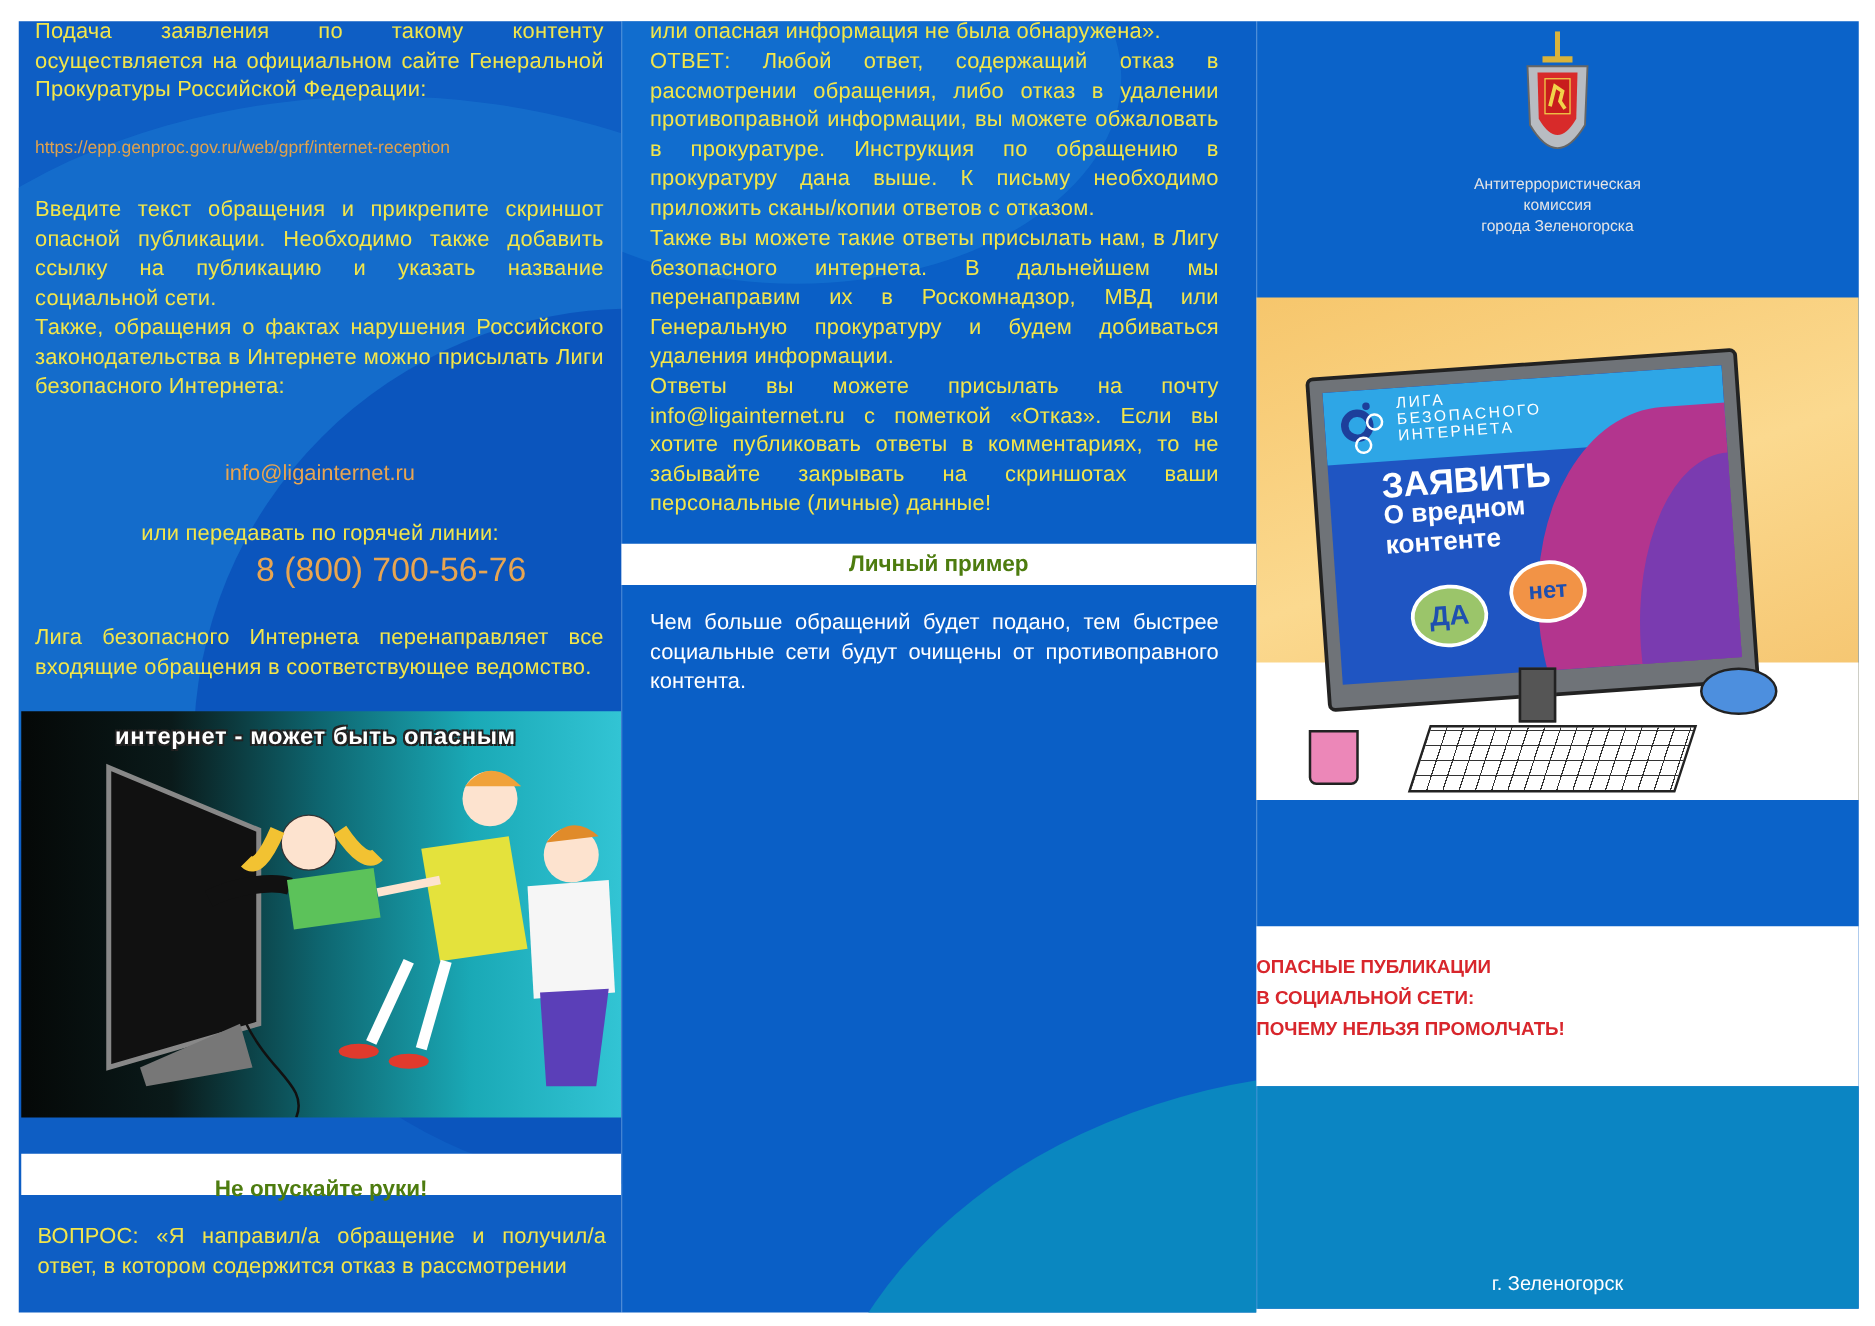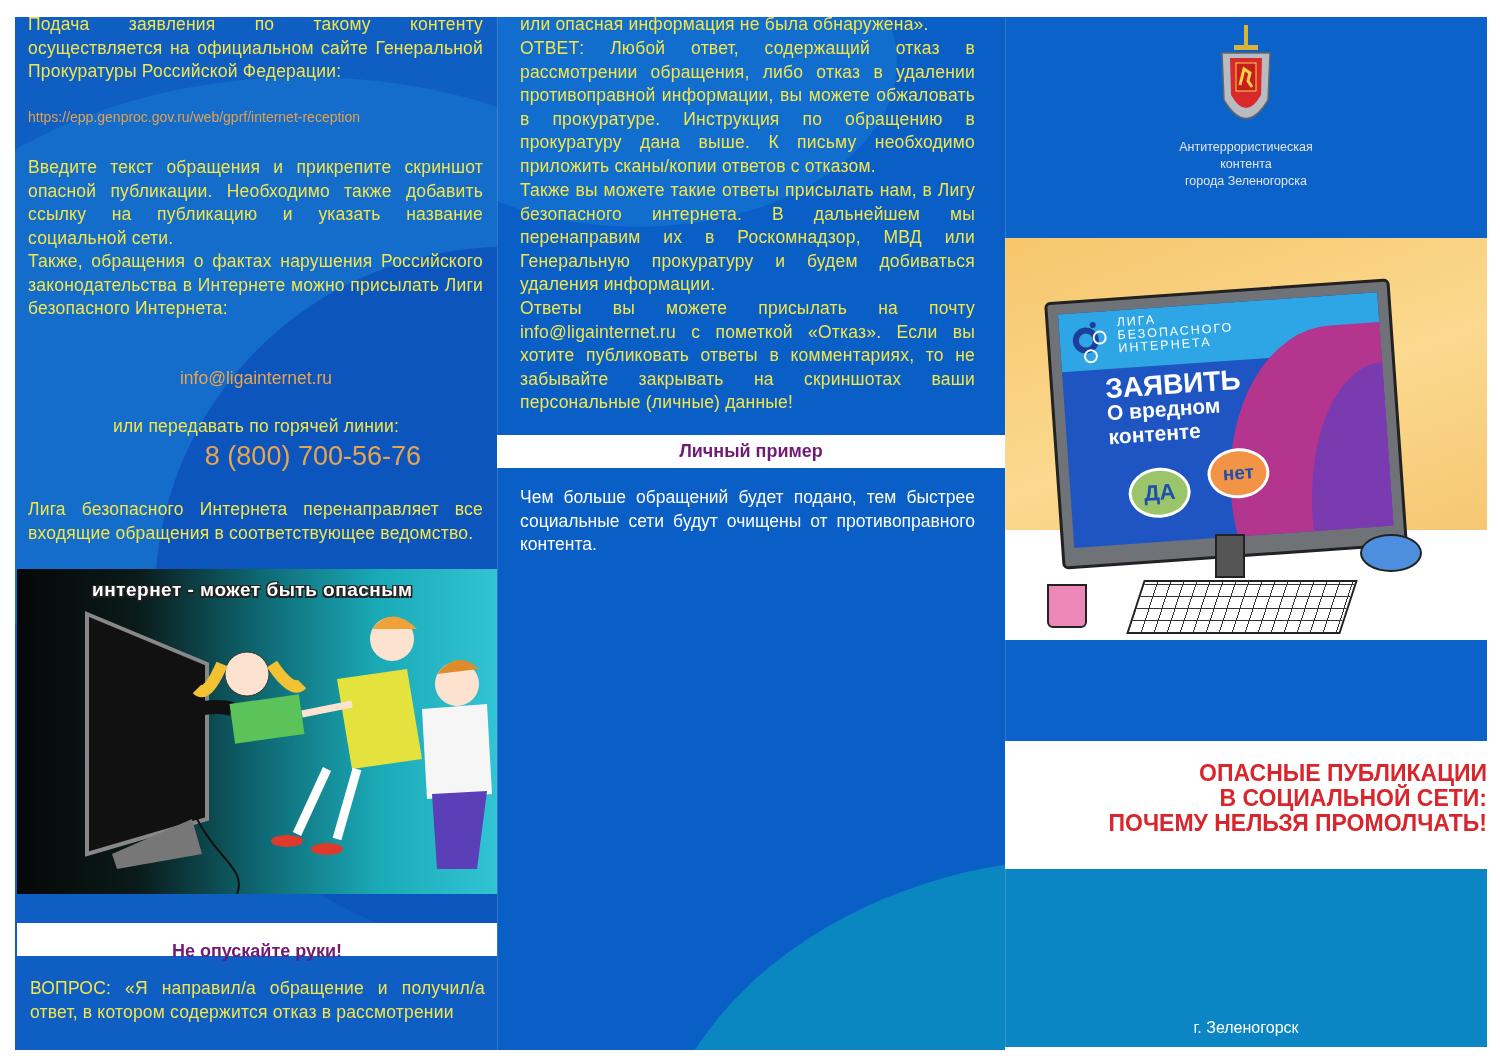--- a/index.html
+++ b/index.html
@@ -11,21 +11,21 @@
   .p3 { left:990px; width:482px; background:#0b63c9; height:1030px; }
   .swoosh { position:absolute; border-radius:50%; }
   .text-y { color:#f3e64a; font-size:17.5px; line-height:23.5px; letter-spacing:0.2px; }
   .just { text-align:justify; }
   .block { position:absolute; }
   .url { color:#e0a24e; font-size:14px; }
   .orange { color:#e8a551; }
   .phone { color:#e8a551; font-size:27px; text-align:center; }
   .center { text-align:center; }
   .white-bar { position:absolute; background:#ffffff; }
-  .red-h { color:#701a75; font-weight:bold; text-align:center; }
+  .red-h { color:#4d7c0f; font-weight:bold; text-align:center; }
   .text-w { color:#ffffff; font-size:17.5px; line-height:23.5px; }
   .ill1 { position:absolute; left:2px; top:552px; width:480px; height:325px; background:linear-gradient(90deg,#050807 0%,#0a1a1a 25%,#0e6670 50%,#1aa9b6 75%,#32c4d4 100%); overflow:hidden; }
   .ill1 .caption { position:absolute; left:75px; top:10px; color:#ffffff; font-weight:bold; font-size:19px; letter-spacing:0.5px; text-shadow:-1.5px -1.5px 0 #222,1.5px -1.5px 0 #222,-1.5px 1.5px 0 #222,1.5px 1.5px 0 #222; }
   .ill2 { position:absolute; left:0; top:221px; width:482px; height:402px; background:linear-gradient(160deg,#f6c66c 0%,#fbd98f 45%,#f3bd63 100%); overflow:hidden; }
   .monitor { position:absolute; left:48px; top:52px; width:340px; height:262px; background:#6f7378; border:3px solid #222; transform:rotate(-4deg); border-radius:6px; }
   .screen { position:absolute; left:10px; top:10px; right:10px; bottom:18px; background:#1f55c2; overflow:hidden; }
   .screen .topband { position:absolute; left:0; right:0; top:0; height:58px; background:#2ea6e6; }
   .screen .purple { position:absolute; right:-60px; top:30px; width:220px; height:320px; background:#b3358e; border-radius:50% 0 0 50%; }
   .screen .purple2 { position:absolute; right:-80px; top:70px; width:160px; height:300px; background:#7a3bb0; border-radius:50% 0 0 50%; }
   .logo-text { position:absolute; left:58px; top:6px; color:#fff; font-size:12.5px; line-height:13px; letter-spacing:2px; }
@@ -35,21 +35,21 @@
   .btn-da { position:absolute; left:58px; top:160px; width:56px; height:44px; border-radius:50%; background:#9bc56a; border:3px solid #fff; color:#1e4fb0; font-weight:bold; font-size:22px; text-align:center; line-height:44px; }
   .btn-net { position:absolute; left:138px; top:146px; width:56px; height:44px; border-radius:50%; background:#f29346; border:3px solid #fff; color:#1e4fb0; font-weight:bold; font-size:19px; text-align:center; line-height:44px; }
   .desk { position:absolute; left:0; right:0; bottom:0; height:110px; background:#ffffff; }
   .keyboard { position:absolute; left:130px; bottom:6px; width:210px; height:50px; background:#fff; border:2px solid #222; transform:skewX(-18deg); background-image:repeating-linear-gradient(90deg,transparent 0 12px,#333 12px 13px),repeating-linear-gradient(0deg,transparent 0 11px,#333 11px 12px); }
   .mug { position:absolute; left:42px; bottom:12px; width:36px; height:40px; background:#ec87b8; border:2px solid #222; border-radius:0 0 6px 6px; }
   .mouse { position:absolute; left:355px; bottom:68px; width:58px; height:34px; background:#4d8fde; border:2px solid #222; border-radius:50%; }
   .stand { position:absolute; left:210px; top:296px; width:26px; height:40px; background:#555; border:2px solid #222; }
   .emblem { position:absolute; left:213px; top:8px; width:56px; height:112px; }
   .org-name { position:absolute; left:0; width:482px; top:122px; color:#e5e5e5; font-size:12.5px; line-height:17px; text-align:center; }
   .cover-title-bar { position:absolute; left:0; top:724px; width:482px; height:128px; background:#ffffff; }
-  .cover-title { position:absolute; left:0; right:0; top:20px; color:#d8262c; font-weight:bold; font-size:23px; line-height:25px; text-align:right; }
+  .cover-title { position:absolute; left:0; right:0; top:20px; color:#d8262c; font-weight:bold; font-size:15px; line-height:25px; text-align:left; }
   .p3-lower { position:absolute; left:0; top:852px; width:482px; height:178px; background:#0b85c3; }
   .city { position:absolute; left:0; width:482px; top:1002px; color:#ffffff; font-size:16px; text-align:center; }
   .fold-line { position:absolute; top:0; bottom:0; width:1px; background:rgba(255,255,255,0.15); }
 </style>
 </head>
 <body>
 
 <div class="sheet">
 
   <div class="panel p1">
@@ -116,21 +116,21 @@
     <svg class="emblem" viewBox="0 0 56 112">
       <rect x="26" y="0" width="4" height="24" fill="#d9b33a"></rect>
       <rect x="16" y="20" width="24" height="5" fill="#d9b33a"></rect>
       <path d="M4 28 L52 28 L50 75 Q28 112 6 75 Z" fill="#b8bcc2" stroke="#666" stroke-width="1.5"></path>
       <path d="M12 33 L44 33 L43 70 Q28 96 13 70 Z" fill="#d82a2a"></path>
       <rect x="18" y="38" width="20" height="28" fill="#c81d1d" stroke="#f1d44a" stroke-width="1"></rect>
       <path d="M22 60 L26 44 L32 48 L30 56 L34 62" stroke="#f1d44a" stroke-width="3" fill="none"></path>
     </svg>
     <div class="org-name">
       <div>Антитеррористическая</div>
-      <div>контента</div>
+      <div>комиссия</div>
       <div>города Зеленогорска</div>
     </div>
 
     <div class="ill2">
       <div class="desk"></div>
       <div class="monitor">
         <div class="screen">
           <div class="topband"></div>
           <div class="purple"></div>
           <div class="purple2"></div>

